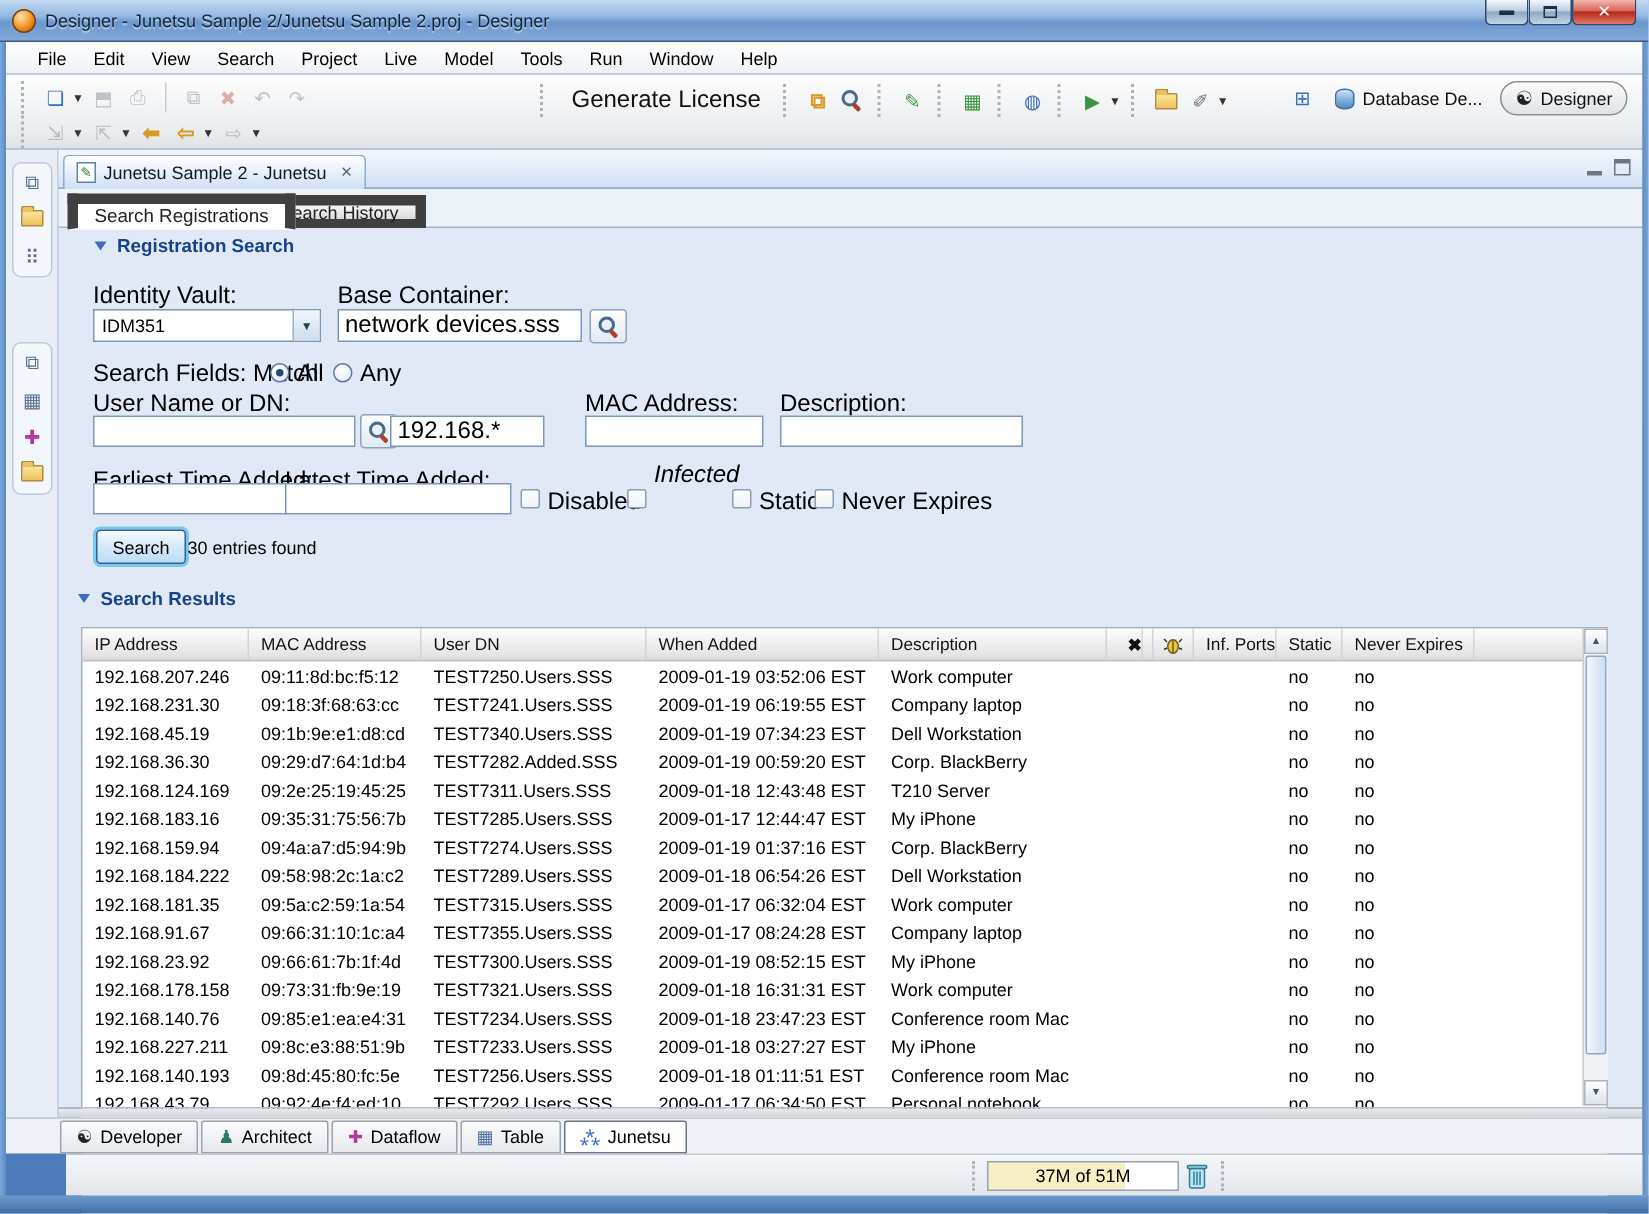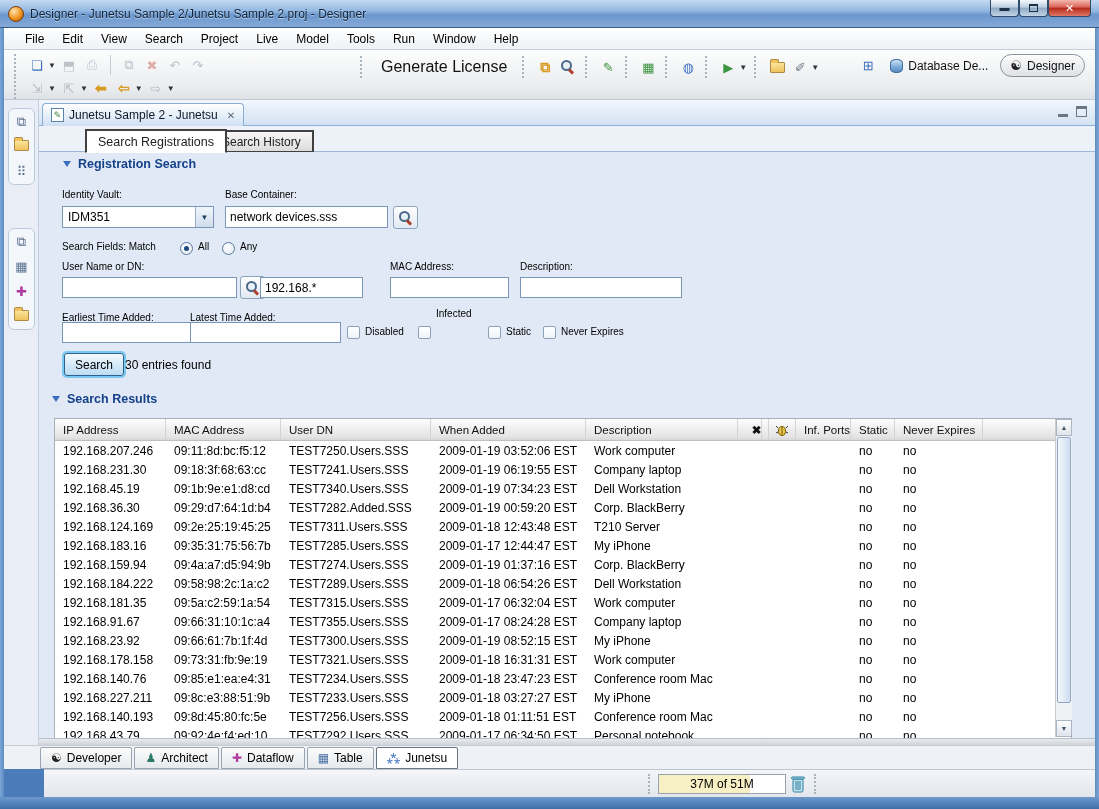--- a/index.html
+++ b/index.html
@@ -58,28 +58,28 @@
   .edittab { position:absolute; left:3px; top:3px; height:23px; display:flex; align-items:center; gap:5px; padding:0 8px;
     background:linear-gradient(180deg,#ffffff,#cfe0f3); border:1px solid #89aed3; border-bottom:none; border-radius:4px 4px 0 0; font-size:12px; color:#0a1a2a; }
   .docico { width:13px; height:14px; background:#fff; border:1px solid #5a84ad; font-size:9px; color:#2e7d32; display:flex; align-items:center; justify-content:center; }
   .closex { font-size:10px; color:#5a6a7a; margin-left:4px; }
   .editctl { position:absolute; right:8px; top:6px; display:flex; gap:8px; }
   .mingl { width:10px; height:3px; border-top:3px solid #6a7684; margin-top:8px; }
   .maxgl { width:11px; height:11px; border:1px solid #6a7684; border-top:3px solid #6a7684; }
 
   .innertabs { left:39px; top:126px; width:1056px; height:26px; background:#edf2f9; border-bottom:1px solid #9db8d6; }
   .itab { position:absolute; top:4px; height:23px; font-size:12px; display:flex; align-items:center; padding:0 11px;
-    background:linear-gradient(180deg,#f6f6f6,#dcdcdc); border:2px solid #404040; color:#222;margin-left:40px; }
+    background:linear-gradient(180deg,#f6f6f6,#dcdcdc); border:7px solid #404040; color:#222; }
   .itab.active { background:#fff; border-bottom:1px solid #fff; font-size:12.5px; height:24px; top:3px; z-index:2; }
 
   .content { left:39px; top:152px; width:1056px; height:586px; background:#e0e9f5; }
   .secthead { position:absolute; display:flex; align-items:center; gap:7px; font-size:12.5px; font-weight:bold; color:#15428b; }
   .tri { width:0; height:0; border-left:4px solid transparent; border-right:4px solid transparent; border-top:6px solid #3a6fbf; }
-  .flabel { position:absolute; font-size:10px; color:#000; }
-  .finput { position:absolute; height:21px; border:1px solid #7a96b8; background:#fff; font-size:12px; padding:0 4px; font-family:"Liberation Sans",sans-serif; color:#000; }
+  .flabel { position:absolute; font-size:16px; color:#000; }
+  .finput { position:absolute; height:21px; border:1px solid #7a96b8; background:#fff; font-size:16px; padding:0 4px; font-family:"Liberation Sans",sans-serif; color:#000; }
   .combo { position:absolute; height:22px; border:1px solid #7a96b8; background:#fff; display:flex; align-items:center; }
   .combo .ctext { flex:1; font-size:12px; padding:0 5px; }
   .combo .carr { width:18px; height:100%; background:linear-gradient(180deg,#f2f6fb,#cfdded); border-left:1px solid #9ab0c8; display:flex; align-items:center; justify-content:center; font-size:8px; color:#24405c; }
   .sbtn { position:absolute; width:25px; height:23px; border:1px solid #8ba4c0; border-radius:3px; background:linear-gradient(180deg,#fefefe,#e2e9f2); display:flex; align-items:center; justify-content:center; }
   .mag { position:relative; width:14px; height:14px; display:inline-block; }
   .mag::before { content:""; position:absolute; left:0; top:0; width:7px; height:7px; border:2px solid #4a6a8a; border-radius:50%; background:#e8f0f8; }
   .mag::after { content:""; position:absolute; right:1px; bottom:1px; width:6px; height:3px; background:#b04030; transform:rotate(45deg); border-radius:1px; }
   .radio { position:absolute; width:13px; height:13px; border:1px solid #5a7aa0; border-radius:50%; background:radial-gradient(circle at 40% 35%, #fff, #dce6f0); }
   .radio.sel::after { content:""; position:absolute; left:3px; top:3px; width:5px; height:5px; border-radius:50%; background:#1c4a7c; }
   .cbox { position:absolute; width:13px; height:13px; border:1px solid #8ca0b8; border-radius:2px; background:linear-gradient(180deg,#fff,#eef3f8); }
@@ -282,21 +282,21 @@
 <input class="abs finput" style="left: 520px; top: 277px; width: 162px;" value="">
 
 <span class="abs flabel" style="left:62px; top:312px;">Earliest Time Added:</span>
 <span class="abs flabel" style="left:190px; top:312px;">Latest Time Added:</span>
 <input class="abs finput" style="left: 62px; top: 322px; width: 131px;" value="">
 <input class="abs finput" style="left: 190px; top: 322px; width: 151px;" value="">
 
 <span class="abs cbox" style="left:347px; top:326px;"></span>
 <span class="abs flabel" style="left:365px; top:326px;">Disabled</span>
 <span class="abs cbox" style="left:418px; top:326px;"></span>
-<span class="abs flabel" style="left:436px; top:308px;">Infected</span>
+<span class="abs flabel" style="left:436px; top:308px;font-style:italic;">Infected</span>
 <span class="abs cbox" style="left:488px; top:326px;"></span>
 <span class="abs flabel" style="left:506px; top:326px;">Static</span>
 <span class="abs cbox" style="left:543px; top:326px;"></span>
 <span class="abs flabel" style="left:561px; top:326px;">Never Expires</span>
 
 <div class="abs searchbtn" style="left:64px; top:353px;">Search</div>
 <span class="abs plaintext" style="left:125px; top:358px;">30 entries found</span>
 
 <div class="abs secthead" style="left:52px; top:392px;">
   <span class="tri"></span>

